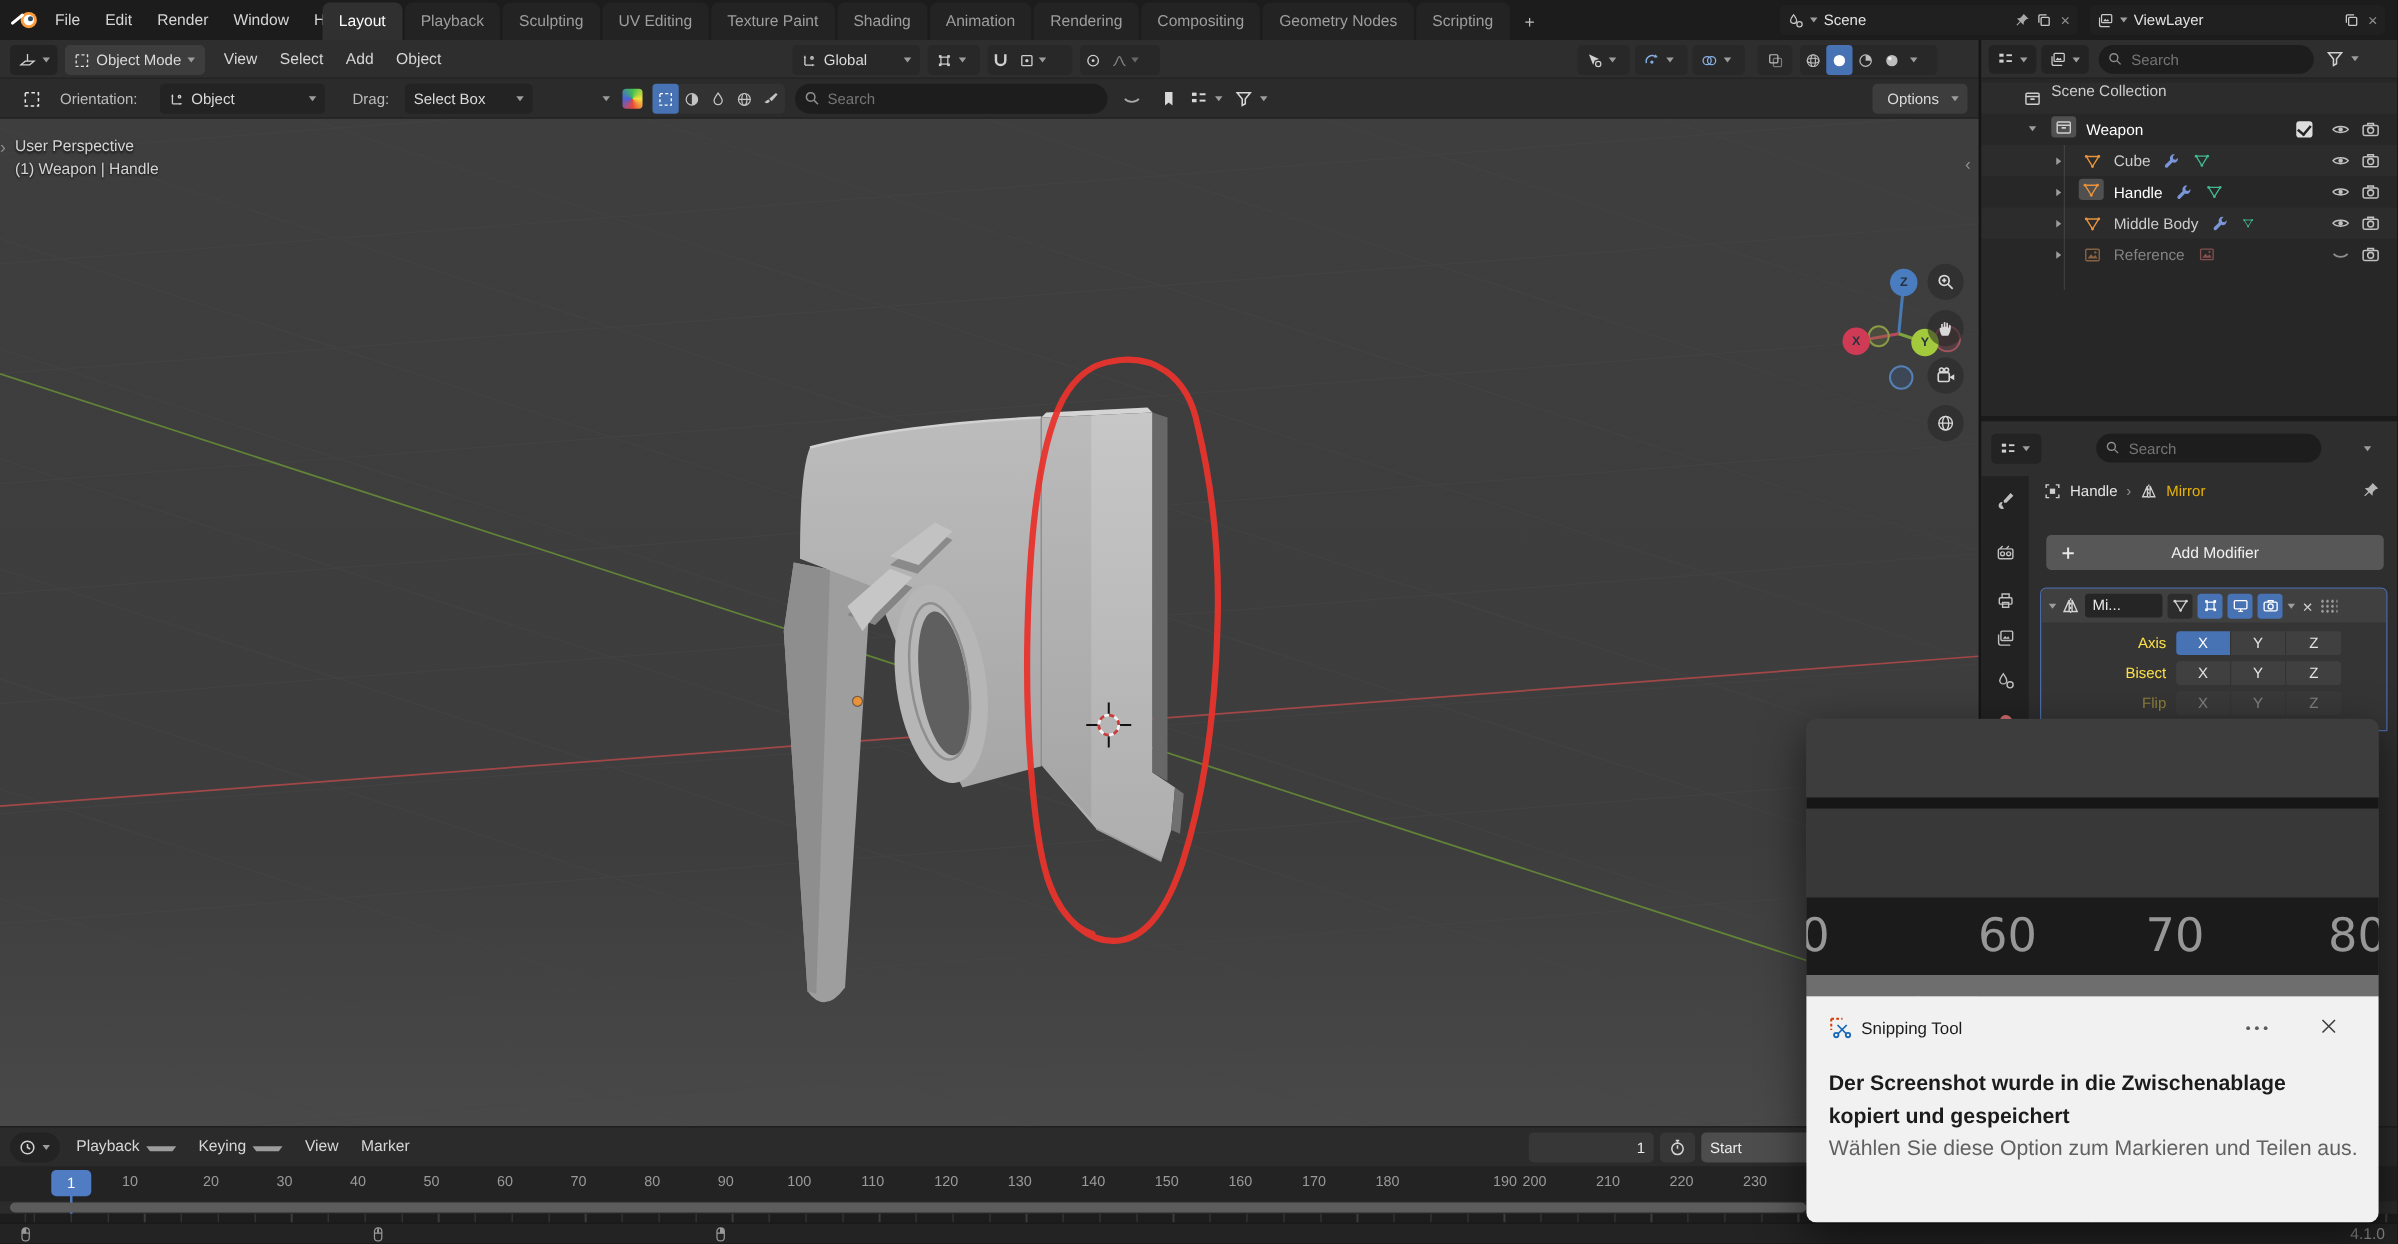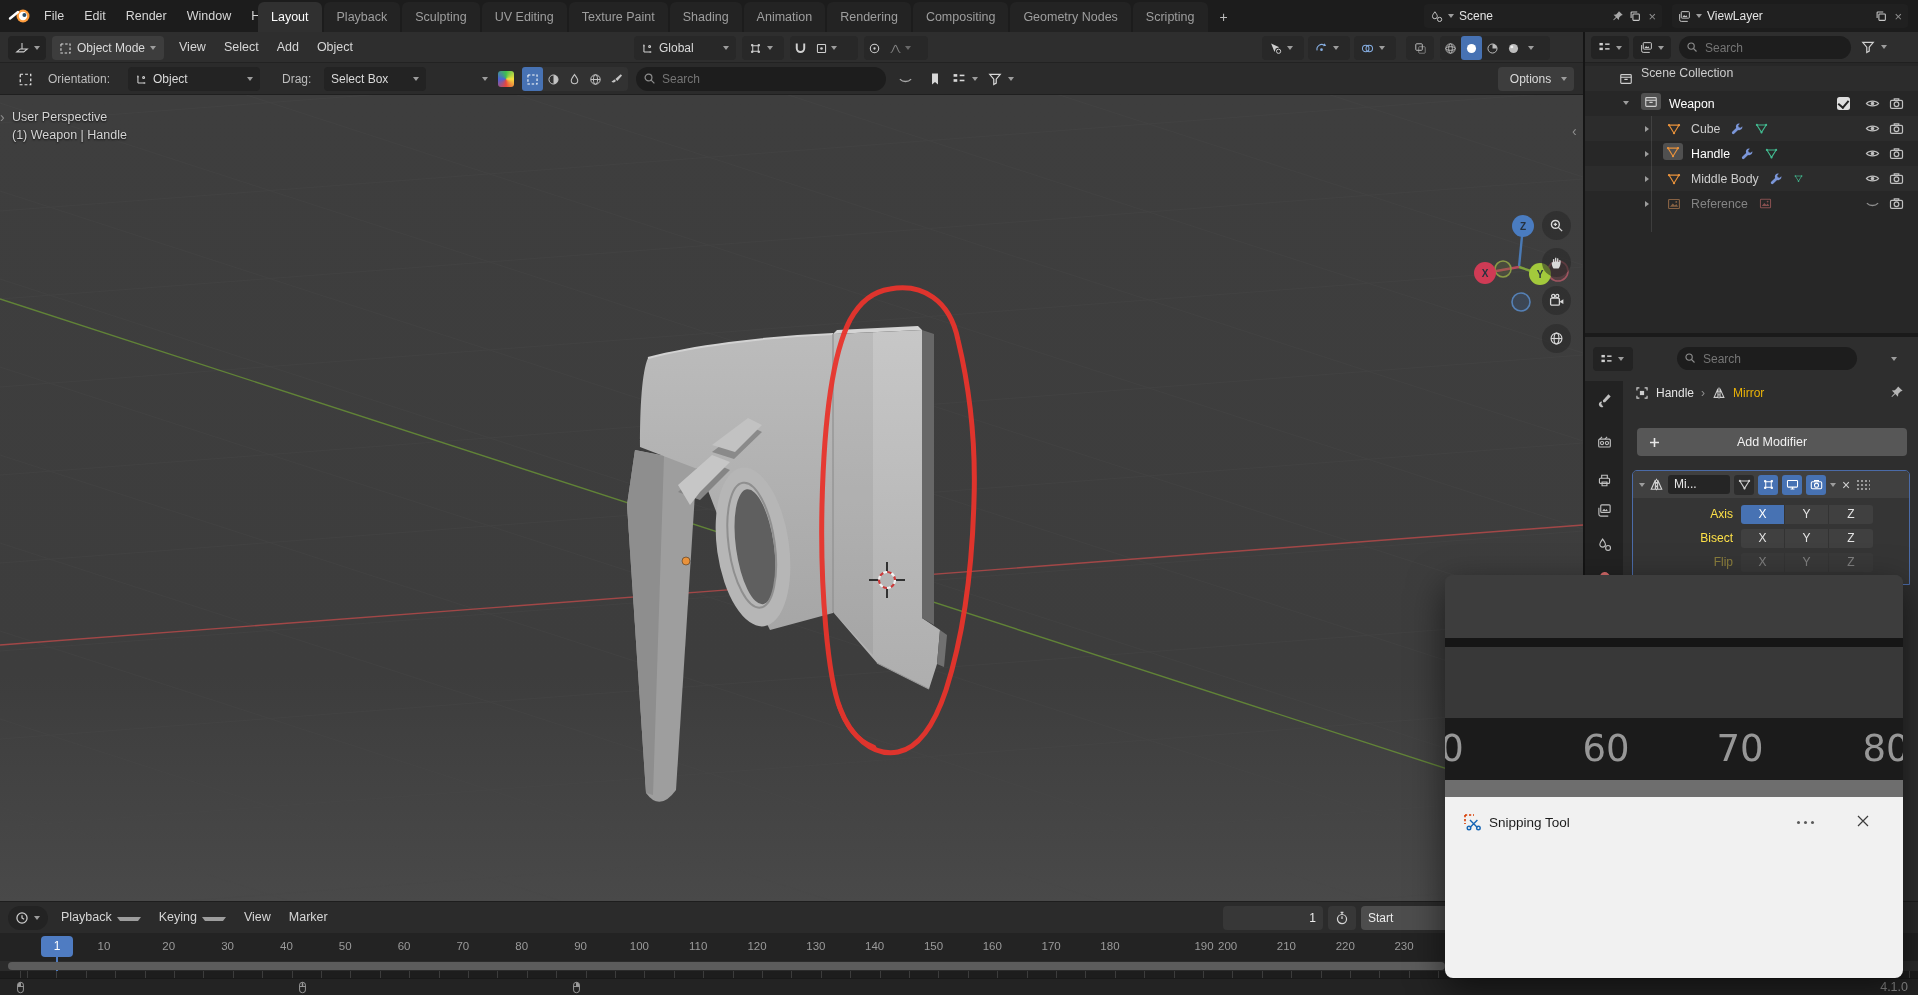--- a/index.html
+++ b/index.html
@@ -1101,16 +1101,20 @@
       <span id="tb-dots">
           <i></i>
           <i></i>
           <i></i>
         </span>
       <span id="tb-close">
         <svg width="12" height="12" viewBox="0 0 12 12">
             <path d="M1 1l10 10M11 1 1 11" stroke="#3c3c3c" stroke-width="1.2"></path>
           </svg>
       </span>
+      <div id="tb-msg">
+        <div class="bold">Der Screenshot wurde in die Zwischenablage kopiert und gespeichert</div>
+        <div class="sec">Wählen Sie diese Option zum Markieren und Teilen aus.</div>
+      </div>
     </div>
   </div>
 
 </div>
 
 </body></html>

